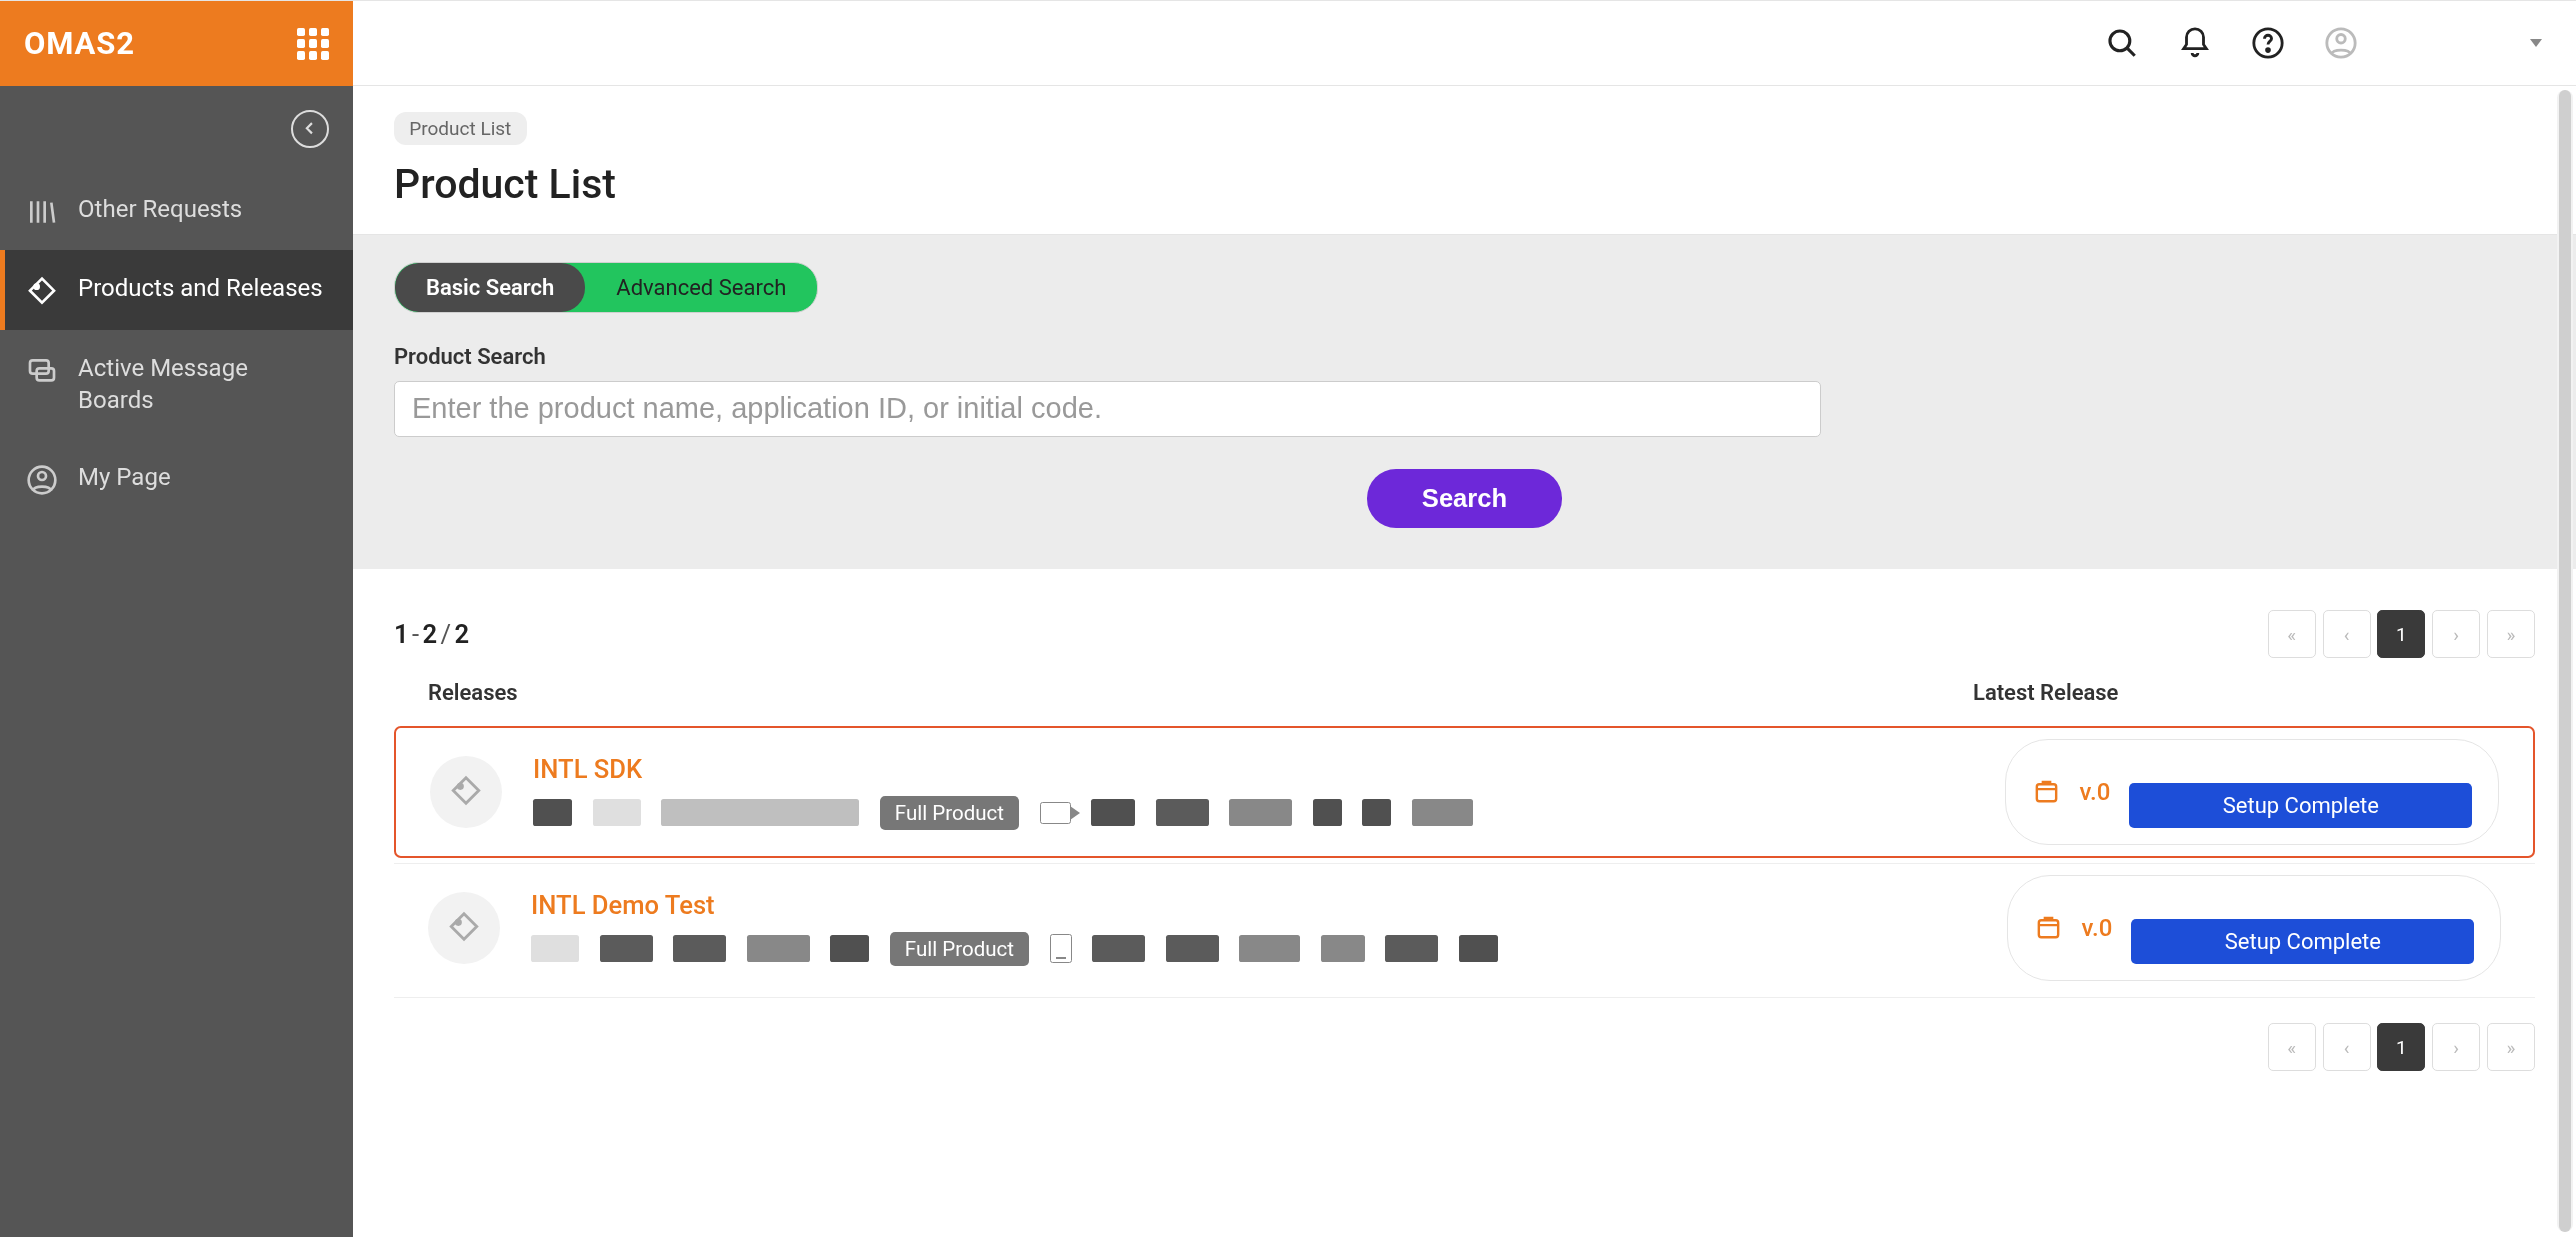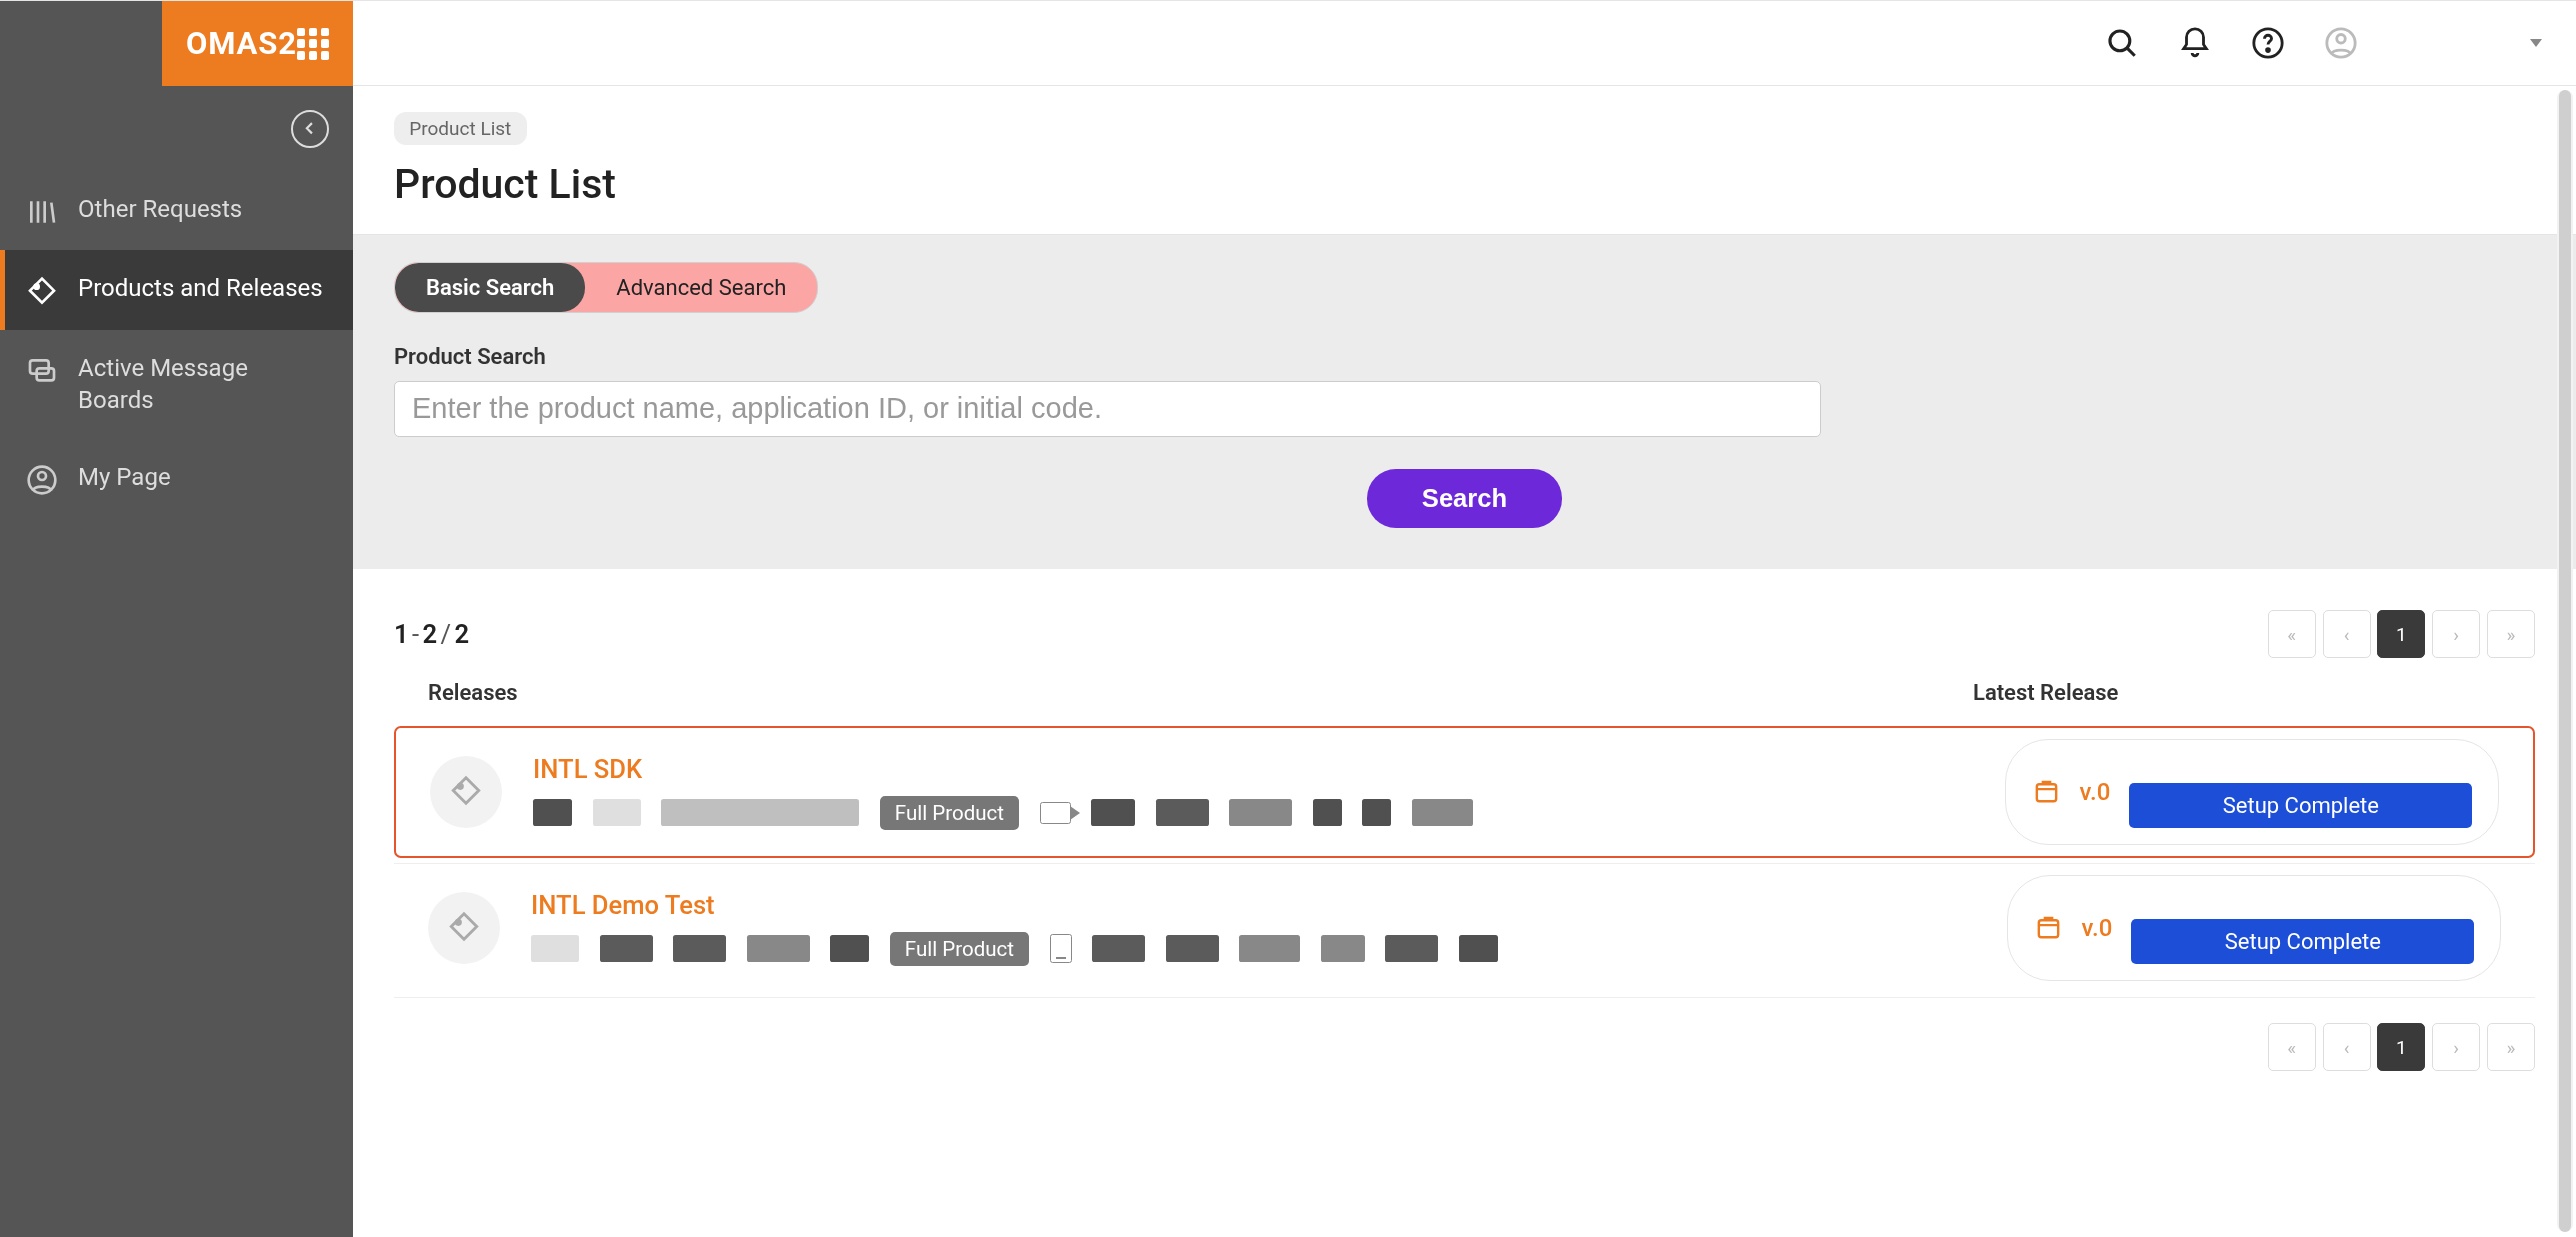--- a/index.html
+++ b/index.html
@@ -9,21 +9,21 @@
     color: #222;
     font-size: 12px;
     width: 2576px;
     height: 1238px;
     overflow: hidden;
     transform-origin: top left;
   }
   .app { display: flex; height: 100%; border-top: 1.7px solid #e5e5e5; }
 
   
-  .sidebar { width: 353px; background: #555555; display: flex; flex-direction: column; flex-shrink: 0; align-items: flex-end; }
+  .sidebar { width: 353px; background: #555555; display: flex; flex-direction: column; flex-shrink: 0; }
   .sidebar-brand {
     height: 85px; background: #ed7b1f; display: flex; align-items: center;
     justify-content: space-between; padding: 0 24px;
   }
   .brand-text { color: #fff; font-weight: 700; font-size: 31px; letter-spacing: 0.9px; }
   .brand-apps { width: 32px; height: 32px; display: grid; grid-template-columns: repeat(3,1fr); grid-template-rows: repeat(3,1fr); gap: 3.4px; }
   .brand-apps span { background: #fff; border-radius: 1.7px; }
   .sidebar-collapse { height: 85px; display: flex; align-items:center; justify-content:flex-end; padding-right: 24px; }
   .back-circle { width:38px; height:38px; border:2.6px solid #ddd; border-radius:50%; display:flex; align-items:center; justify-content:center; color:#ddd; }
   .sidebar-nav { display:flex; flex-direction:column; }
@@ -36,21 +36,21 @@
   .main { flex:1; display:flex; flex-direction:column; background:#fff; position:relative; }
   .topbar { height:85px; border-bottom:0.9px solid #e5e5e5; display:flex; align-items:center; justify-content:flex-end; padding:0 34px; gap:39px; }
   .topbar .icon { width:34px; height:34px; color:#333; cursor:pointer; }
   .topbar .caret { width:0;height:0;border-left:6.8px solid transparent;border-right:6.8px solid transparent;border-top:8.5px solid #888; }
 
   .content { padding: 25.6px 41px 0 41px; border-bottom:0.9px solid #e5e5e5; }
   .breadcrumb { display:inline-block; background:#eeeeee; color:#666; padding:5.1px 15.3px; border-radius:12px; font-size:19px; }
   .page-title { font-size:41px; font-weight:500; margin-top:15.3px; margin-bottom:25.6px; color:#222; }
 
   .search-panel { background:#ececec; padding: 27px 41px 41px 41px; }
-  .search-tabs { display:inline-flex; background:#fca5a5; border:0.9px solid #d0d0d0; border-radius:24px; overflow:hidden; }
+  .search-tabs { display:inline-flex; background:#22c55e; border:0.9px solid #d0d0d0; border-radius:24px; overflow:hidden; }
   .search-tab { padding:12px 31px; font-size:22px; cursor:pointer; }
   .search-tab.active { background:#4a4a4a; color:#fff; font-weight:600; border-radius:24px; }
   .search-label { margin-top:31px; font-size:22px; font-weight:600; color:#333; }
   .search-input { margin-top:12px; width:1427px; max-width:100%; height:56px; border:0.9px solid #ccc; border-radius:5.1px; padding:0 17px; font-size:29px; color:#333; }
   .search-input::placeholder { color:#999; }
   .search-btn-row { display:flex; justify-content:center; margin-top:32px; }
   .search-btn { background:#6d28d9; color:#fff; font-size:25.6px; font-weight:600; border:none; border-radius:29px; padding:15.3px 55px; cursor:pointer; }
 
   .results { padding: 41px 41px 0 41px; border-radius: 32px; }
   .results-top { display:flex; align-items:center; justify-content:space-between; }

